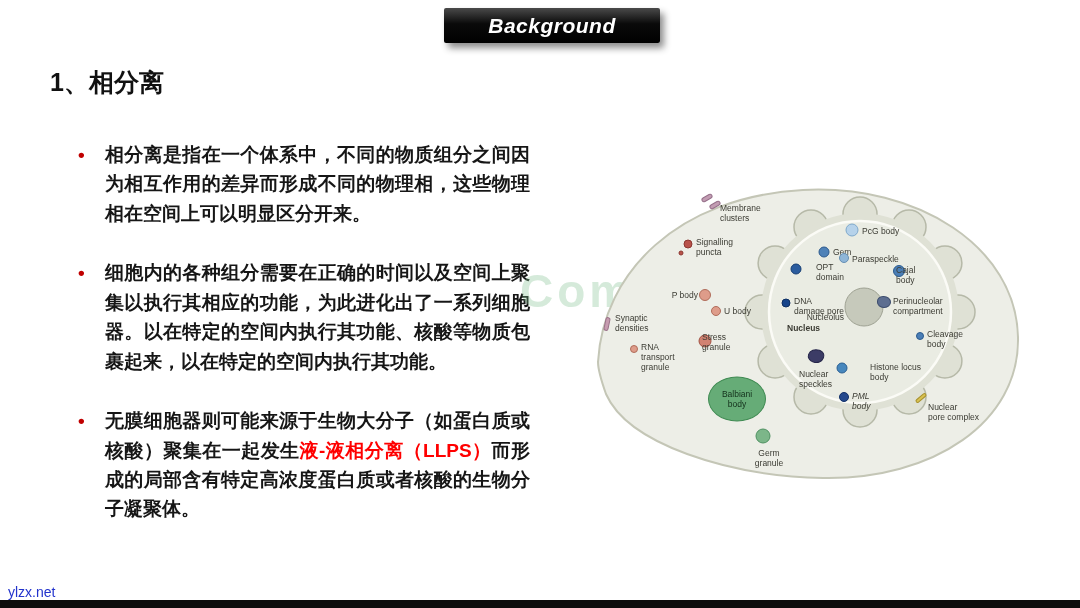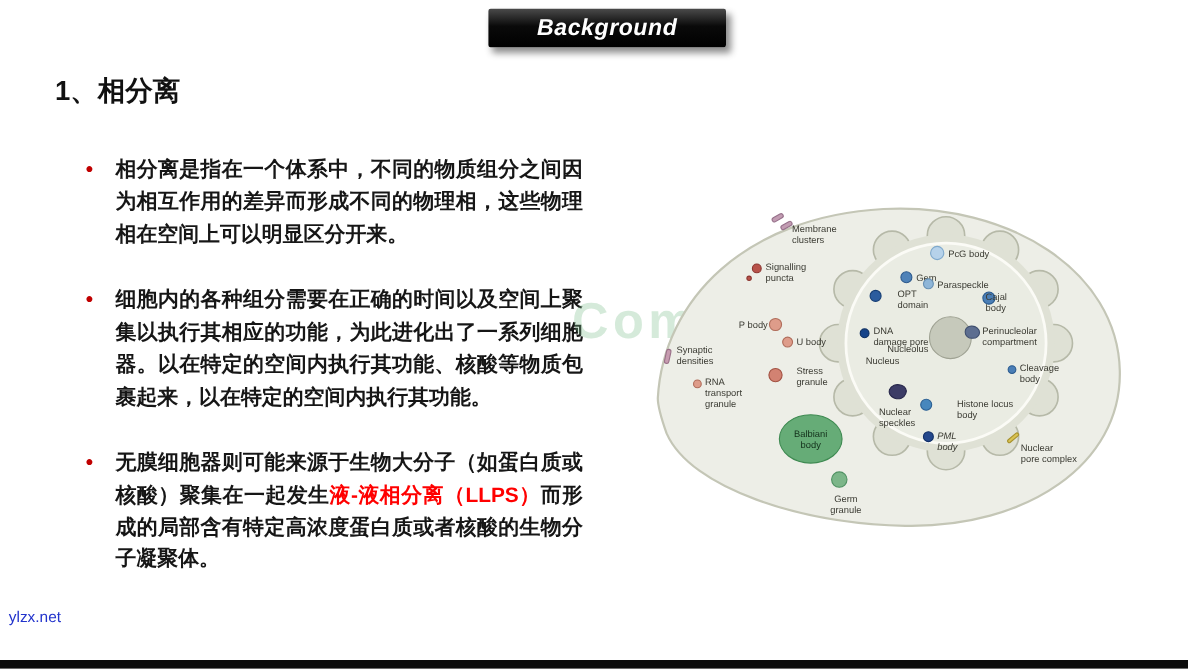--- a/index.html
+++ b/index.html
@@ -49,21 +49,21 @@
   .dot{position:absolute;box-sizing:border-box;transform:translate(-50%,-50%);}
   .lbl{
     position:absolute;font-size:8.5px;line-height:1.18;color:#3b3b33;
     white-space:pre-line;
   }
   .lbl.right{transform:translateX(-100%);text-align:right;}
   .lbl.center{transform:translateX(-50%);text-align:center;}
   .lbl.centerv{transform:translate(-50%,-50%);text-align:center;}
   
   .footer-link{
-    position:absolute;left:8px;top:552px;color:#2233cc;font-size:14px;text-decoration:none;
+    position:absolute;left:8px;top:584px;color:#2233cc;font-size:14px;text-decoration:none;
   }
   .bottom-bar{position:absolute;left:0;bottom:0;width:100%;height:8px;background:#0d0d0d;}
 </style>
 </head>
 <body>
 
 <div class="banner">
   <span>Background</span>
 </div>
 
@@ -123,21 +123,21 @@
       <div class="dot" style="left: 128px; top: 139px; width: 10px; height: 10px; background: rgb(222, 156, 138); border: 1px solid rgb(176, 108, 90); border-radius: 50%; transform: translate(-50%, -50%) rotate(0deg);"></div>
       <div class="lbl" style="left: 136px; top: 134px;">U body</div>
       <div class="dot" style="left: 19px; top: 152px; width: 5px; height: 14px; background: rgb(199, 156, 176); border: 1px solid rgb(154, 112, 136); border-radius: 3px; transform: translate(-50%, -50%) rotate(12deg);"></div>
       <div class="lbl" style="left: 27px; top: 141px;">Synaptic
 densities</div>
       <div class="dot" style="left: 46px; top: 177px; width: 8px; height: 8px; background: rgb(222, 156, 138); border: 1px solid rgb(176, 108, 90); border-radius: 50%; transform: translate(-50%, -50%) rotate(0deg);"></div>
       <div class="lbl" style="left: 53px; top: 170px;">RNA
 transport
 granule</div>
       <div class="dot" style="left: 117px; top: 169px; width: 13px; height: 13px; background: rgb(210, 130, 114); border: 1px solid rgb(163, 82, 67); border-radius: 50%; transform: translate(-50%, -50%) rotate(0deg);"></div>
-      <div class="lbl" style="left: 136px; top: 160px;">Stress
+      <div class="lbl" style="left: 114px; top: 160px;">Stress
 granule</div>
       <div class="dot" style="left: 149px; top: 227px; width: 58px; height: 45px; background: rgb(102, 172, 119); border: 1px solid rgb(63, 138, 82); border-radius: 50%; transform: translate(-50%, -50%) rotate(0deg);"></div>
       <div class="lbl centerv" style="left: 149px; top: 227px; color: rgb(19, 48, 27);">Balbiani
 body</div>
       <div class="dot" style="left: 175px; top: 264px; width: 15px; height: 15px; background: rgb(124, 182, 137); border: 1px solid rgb(79, 145, 98); border-radius: 50%; transform: translate(-50%, -50%) rotate(0deg);"></div>
       <div class="lbl center" style="left: 181px; top: 276px;">Germ
 granule</div>
       <div class="dot" style="left: 236px; top: 80px; width: 11px; height: 11px; background: rgb(79, 130, 184); border: 1px solid rgb(45, 90, 142); border-radius: 50%; transform: translate(-50%, -50%) rotate(0deg);"></div>
       <div class="lbl" style="left: 245px; top: 75px;">Gem</div>
       <div class="dot" style="left: 264px; top: 58px; width: 13px; height: 13px; background: rgb(182, 210, 234); border: 1px solid rgb(127, 169, 204); border-radius: 50%; transform: translate(-50%, -50%) rotate(0deg);"></div>
@@ -147,21 +147,21 @@
       <div class="dot" style="left: 311px; top: 99px; width: 12px; height: 12px; background: rgb(74, 126, 182); border: 1px solid rgb(42, 90, 142); border-radius: 50%; transform: translate(-50%, -50%) rotate(0deg);"></div>
       <div class="lbl" style="left: 308px; top: 93px;">Cajal
 body</div>
       <div class="dot" style="left: 208px; top: 97px; width: 11px; height: 11px; background: rgb(43, 92, 158); border: 1px solid rgb(22, 62, 116); border-radius: 50%; transform: translate(-50%, -50%) rotate(0deg);"></div>
       <div class="lbl" style="left: 216px; top: 90px; margin-left: 12px;">OPT
 domain</div>
       <div class="dot" style="left: 198px; top: 131px; width: 9px; height: 9px; background: rgb(22, 68, 138); border: 1px solid rgb(12, 46, 98); border-radius: 50%; transform: translate(-50%, -50%) rotate(0deg);"></div>
       <div class="lbl" style="left: 206px; top: 124px;">DNA
 damage pore</div>
       <div class="lbl right" style="left: 256px; top: 140px;">Nucleolus</div>
-      <div class="lbl" style="left: 199px; top: 151px; font-weight: 400; text-align: right;">Nucleus</div>
+      <div class="lbl" style="left: 199px; top: 151px; font-weight: 700; text-align: right;">Nucleus</div>
       <div class="dot" style="left: 296px; top: 130px; width: 14px; height: 12px; background: rgb(93, 110, 144); border: 1px solid rgb(62, 78, 110); border-radius: 45% 55% 50% 50%; transform: translate(-50%, -50%) rotate(0deg);"></div>
       <div class="lbl" style="left: 305px; top: 124px;">Perinucleolar
 compartment</div>
       <div class="dot" style="left: 332px; top: 164px; width: 8px; height: 8px; background: rgb(74, 126, 182); border: 1px solid rgb(42, 90, 142); border-radius: 50%; transform: translate(-50%, -50%) rotate(0deg);"></div>
       <div class="lbl" style="left: 339px; top: 157px;">Cleavage
 body</div>
       <div class="dot" style="left: 254px; top: 196px; width: 11px; height: 11px; background: rgb(71, 135, 189); border: 1px solid rgb(42, 95, 147); border-radius: 50%; transform: translate(-50%, -50%) rotate(0deg);"></div>
       <div class="lbl" style="left: 262px; top: 190px; margin-left: 20px;">Histone locus
 body</div>
       <div class="dot" style="left: 228px; top: 184px; width: 16px; height: 14px; background: rgb(60, 60, 102); border: 1px solid rgb(38, 38, 74); border-radius: 60% 40% 55% 45%; transform: translate(-50%, -50%) rotate(20deg);"></div>

